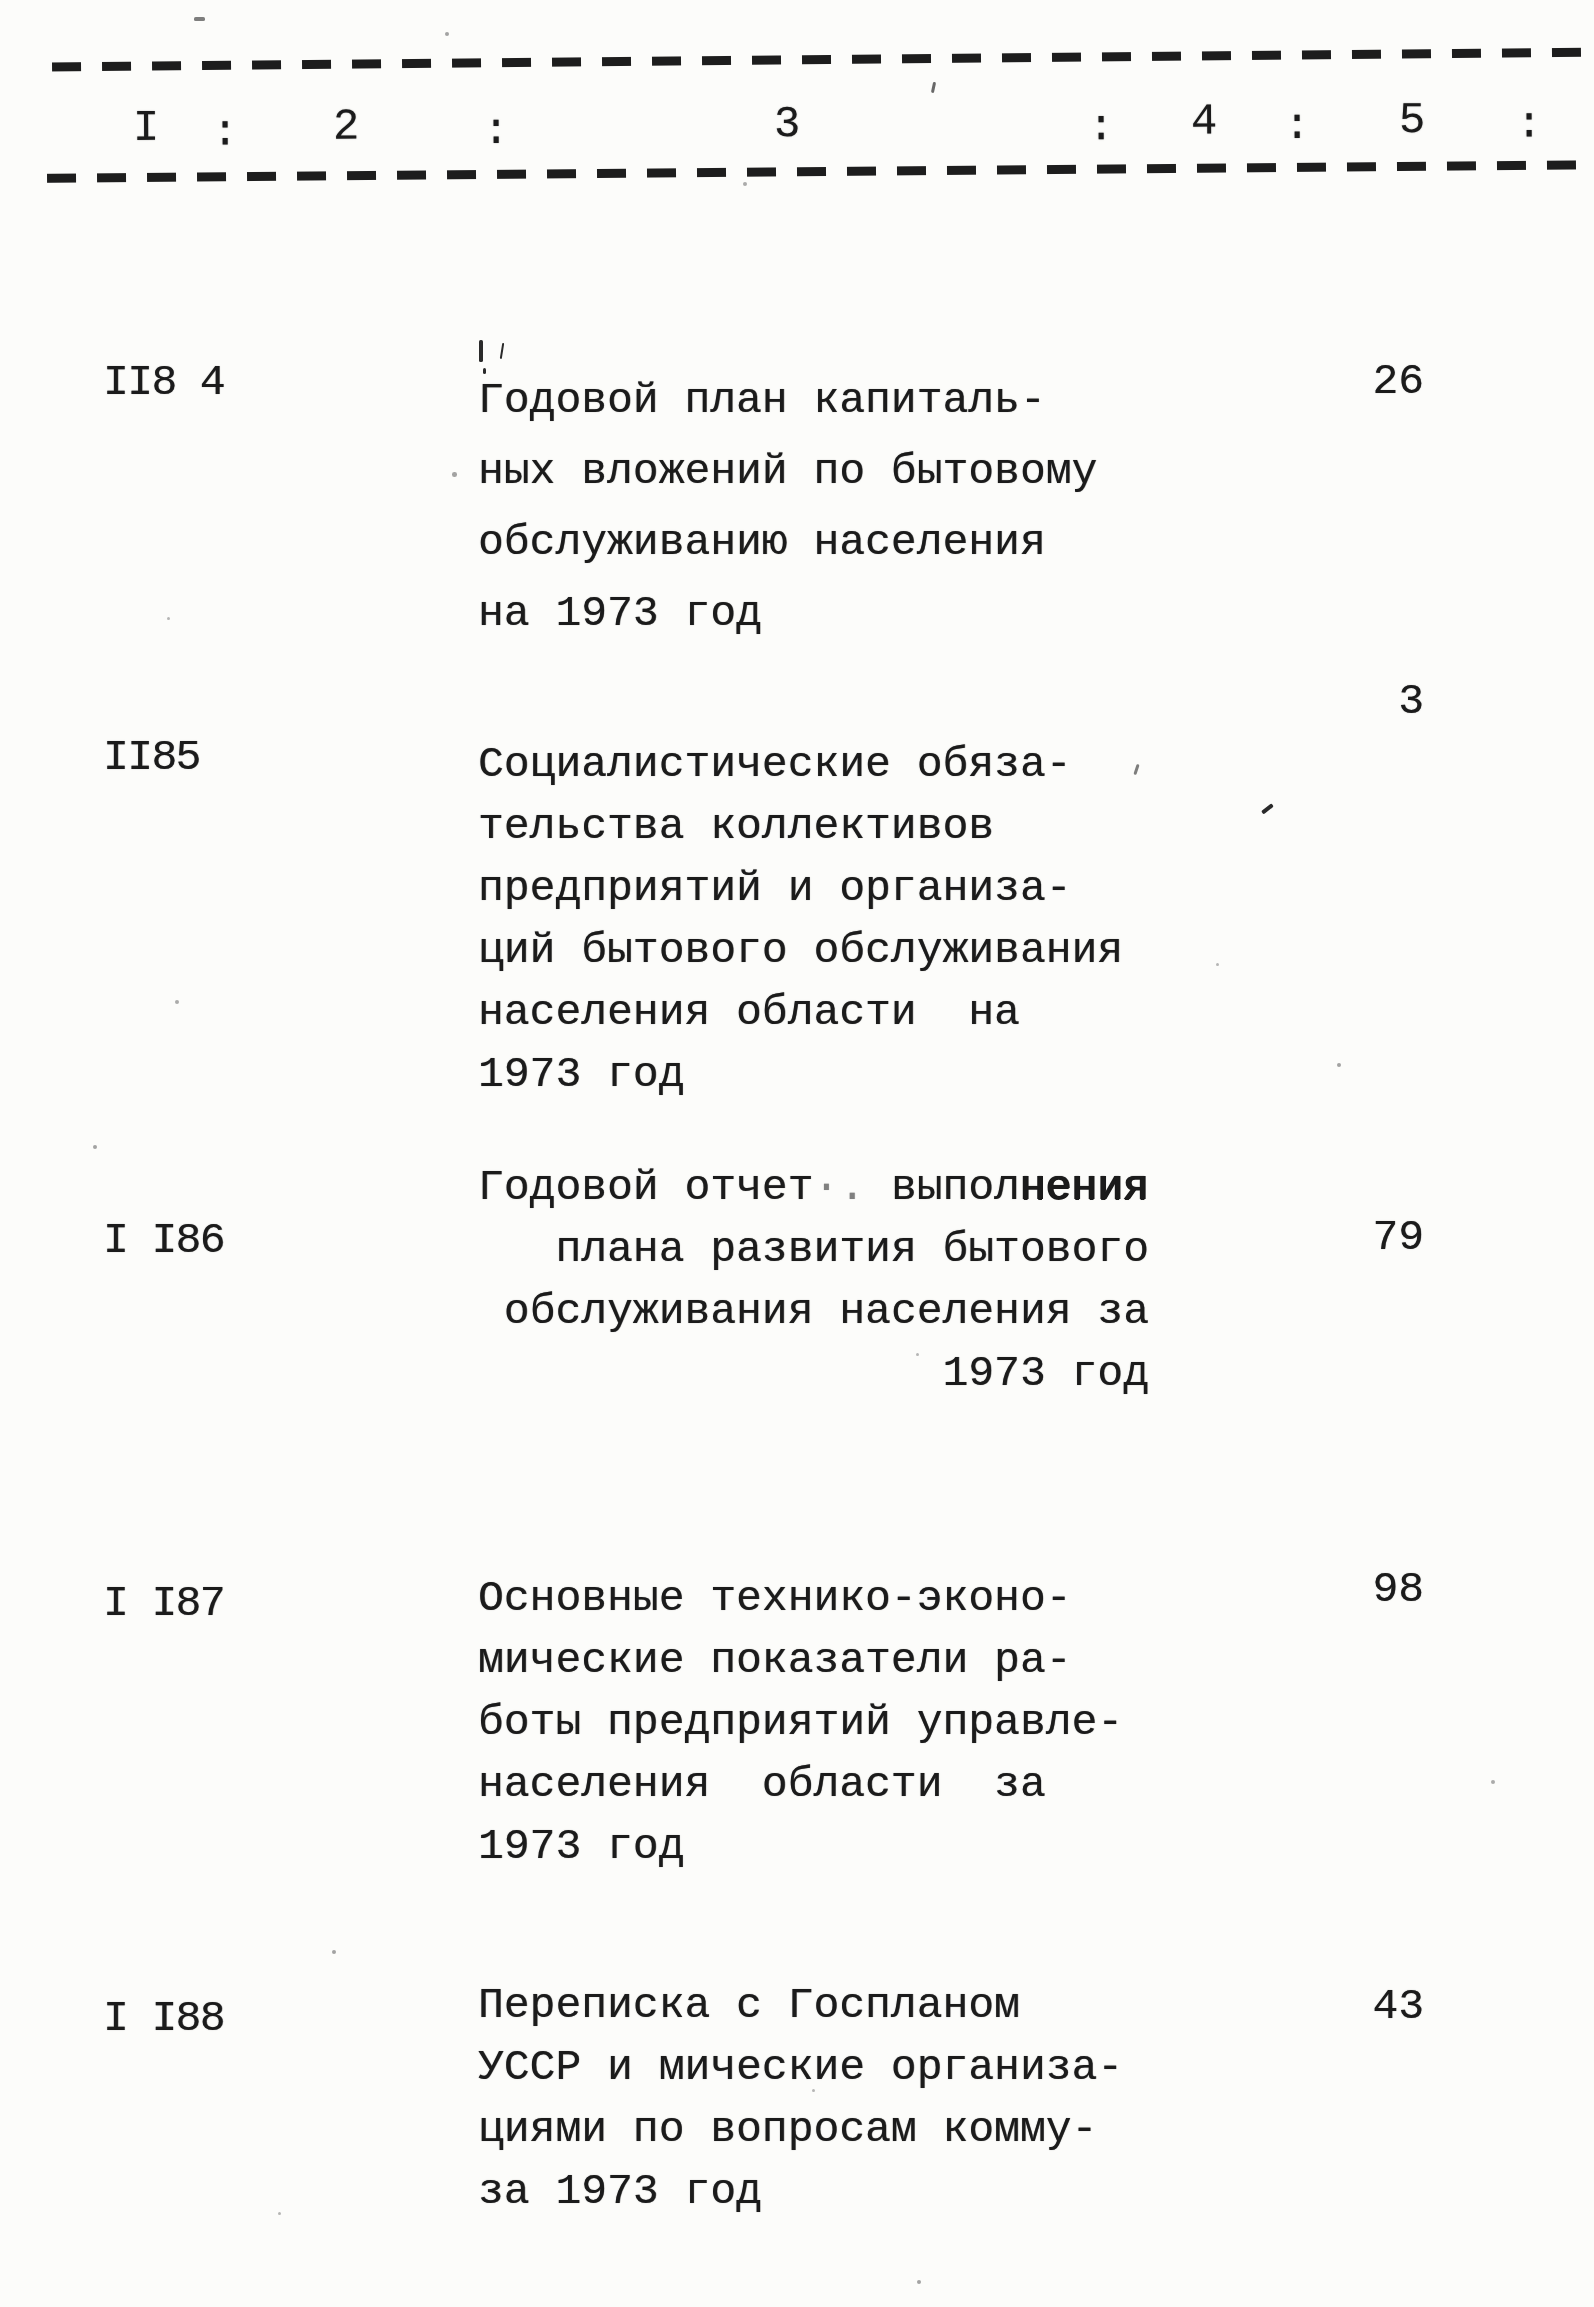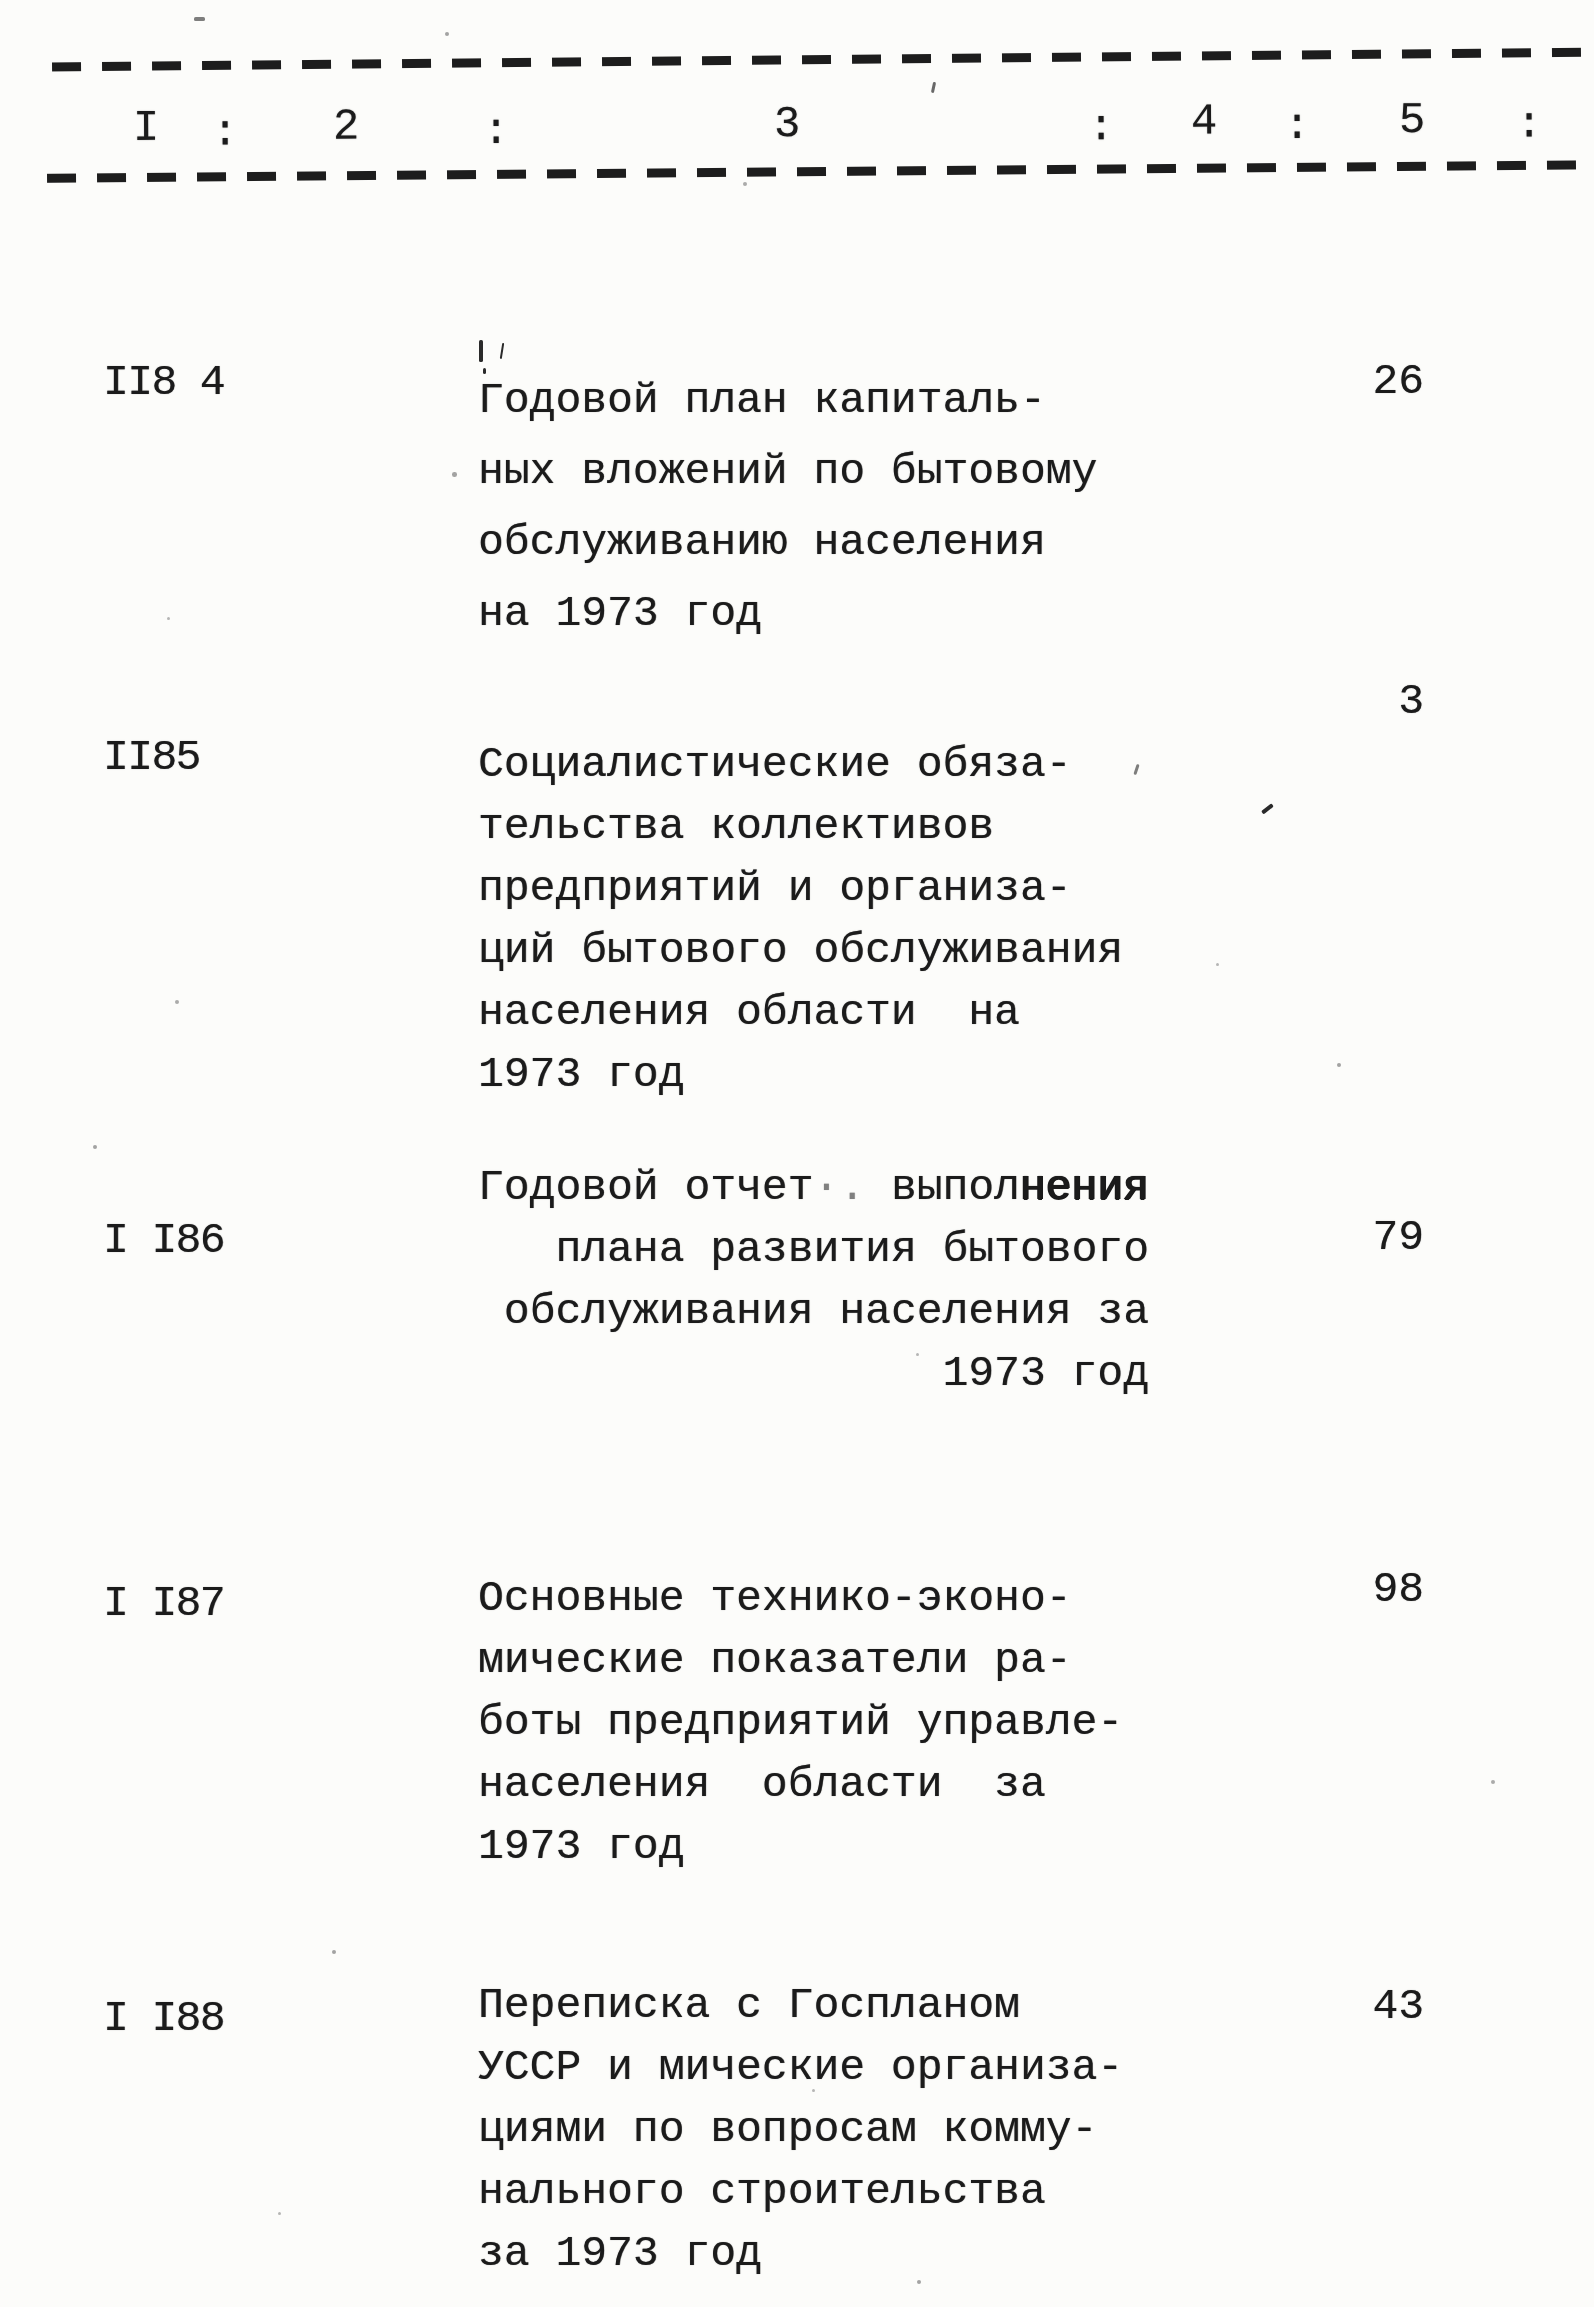--- a/index.html
+++ b/index.html
@@ -143,21 +143,20 @@
     </div>
     <div class="pg">98</div>
   </section>
 
   <section id="e5">
     <div class="num">I I88</div>
     <div class="lines tight">
       <span class="tl">Переписка с Госпланом</span>
       <span class="tl">УССР и мические организа-</span>
       <span class="tl">циями по вопросам комму-</span>
-      <span class="tl">нального строительства</span>
       <span class="tl">за 1973 год</span>
     </div>
     <div class="pg">43</div>
   </section>
 
   <div class="mark" style="left:479px; top:340px; width:4px; height:22px;"></div>
   <div class="mark" style="left:483px; top:368px; width:3.2px; height:6.3px;"></div>
   <div class="mark" style="left:501px; top:343px; width:2.4px; height:16px; transform:rotate(9deg);"></div>
   <div class="mark" style="left:1261px; top:807px; width:12.6px; height:4px; transform:rotate(-38deg);"></div>
   <div class="mark" style="left:1135px; top:764px; width:3.2px; height:11px; transform:rotate(18deg); opacity:.6;"></div>

